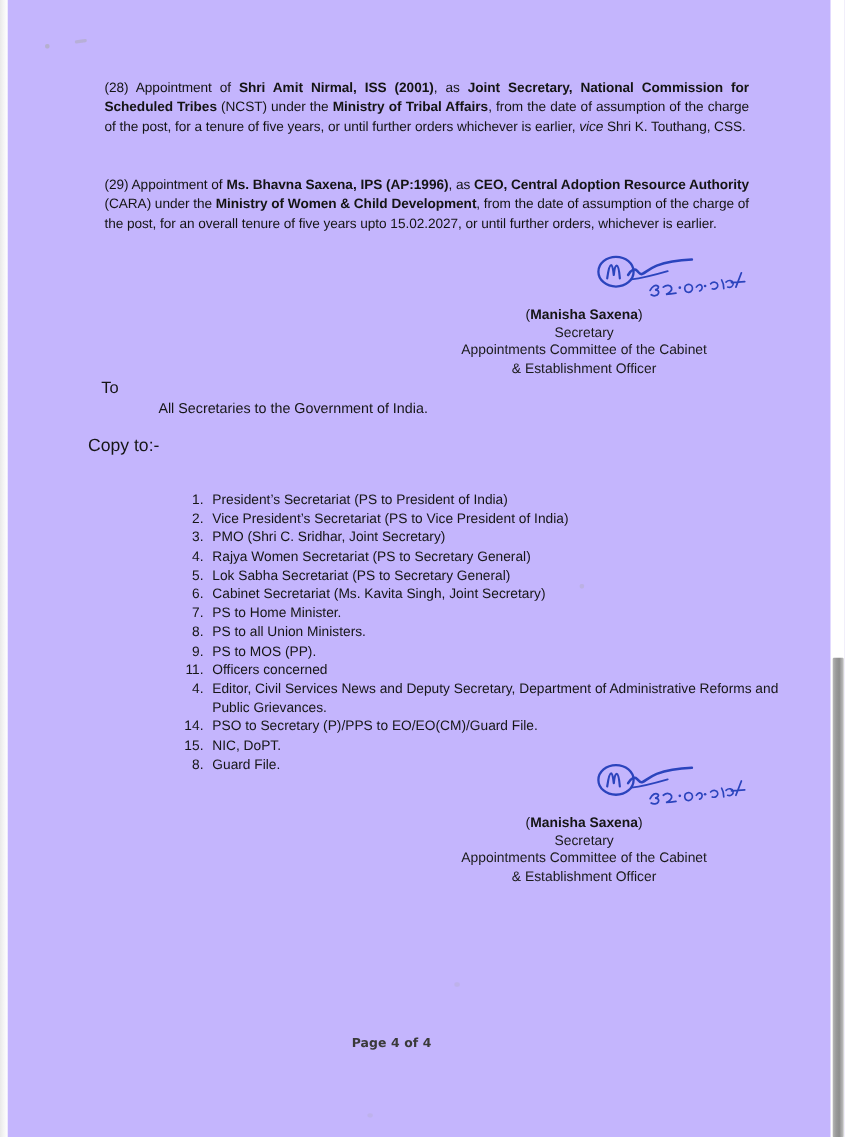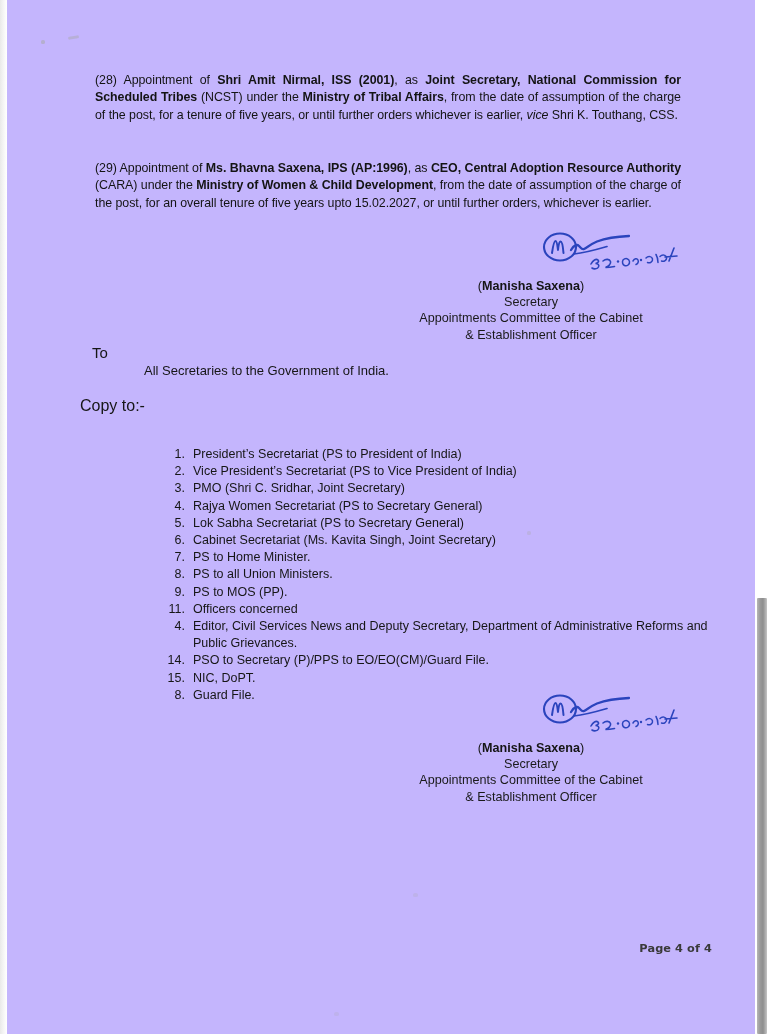--- a/index.html
+++ b/index.html
@@ -165,21 +165,21 @@
   .copy-text {
     flex: 1 1 auto;
   }
 
   
   .page-footer {
     position: absolute;
     left: 0;
     top: 942px;
     width: 712px;
-    text-align: right;
+    text-align: center;
     font-size: 11.3px;
     font-weight: bold;
     color: #3a3a3a;
     font-family: "DejaVu Sans", sans-serif;
     letter-spacing: .1px;
   }
 </style>
 </head>
 <body>
 

